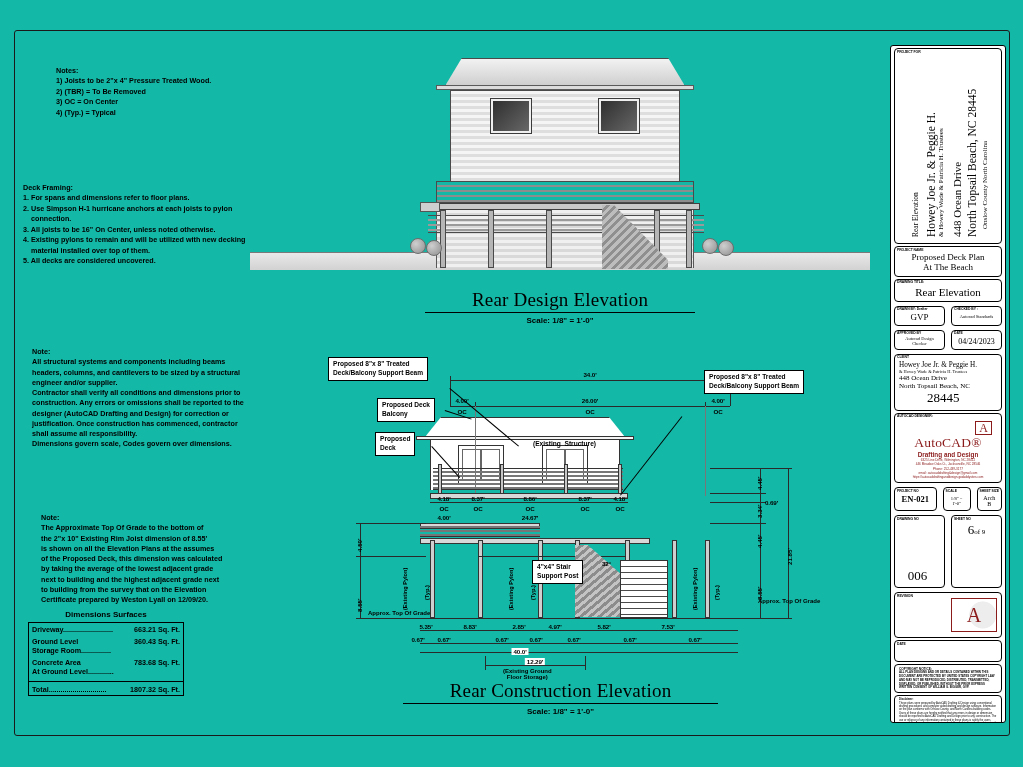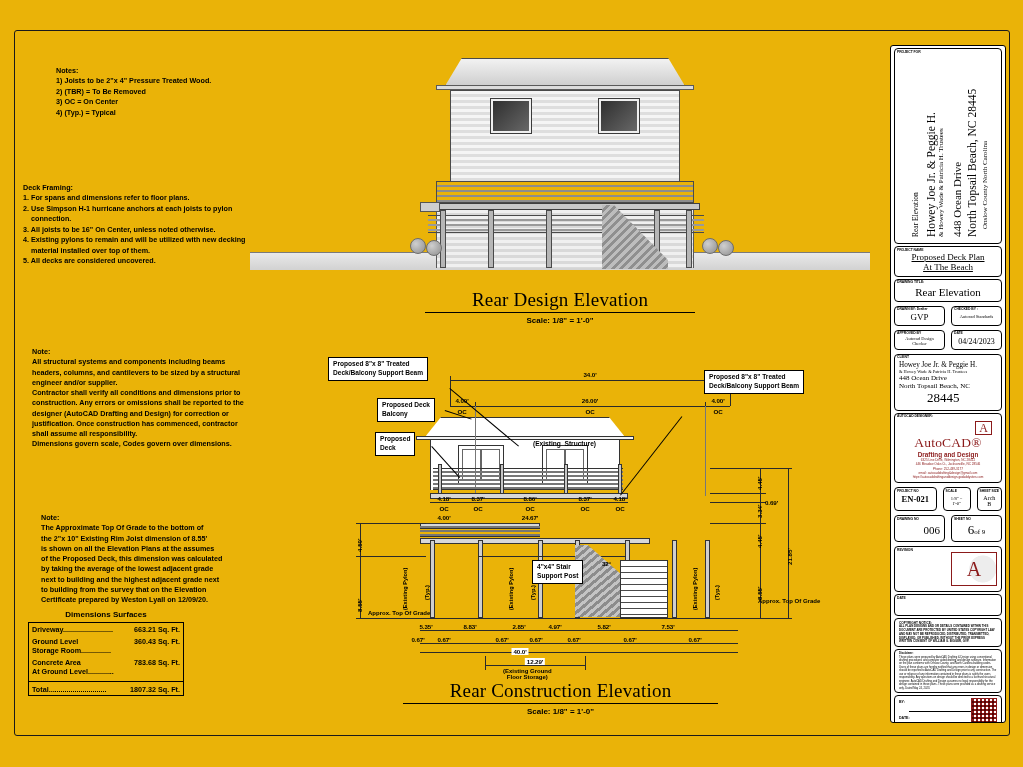--- a/index.html
+++ b/index.html
@@ -6,21 +6,21 @@
   html, body {
     margin: 0; padding: 0;
     width: 1023px; height: 767px;
     background: #ffffff;
     font-family: "Liberation Sans", sans-serif;
     overflow: hidden;
   }
   #sheet {
     position: relative;
     width: 1023px; height: 767px;
-    background: #eab308;
+    background: #14b8a6;
   }
   
   .sheet-border {
     position: absolute;
     left: 14px; top: 30px;
     width: 996px; height: 706px;
     border: 1.5px solid #1a1a1a;
     border-radius: 3px;
   }
   
@@ -238,21 +238,21 @@
   #tb-projectfor { height: 196px; }
   .rot-wrap {
     position: absolute; left: 0; top: 0; width: 100%; height: 100%;
   }
   .rot-text {
     position: absolute; transform-origin: left top;
     transform: rotate(-90deg);
     font-family: "Liberation Serif", serif; color: #000; white-space: nowrap;
   }
   .tb-serif { font-family: "Liberation Serif", serif; }
-  .tb-l2 { font-size: 8px; line-height: 1.15; text-decoration: underline; }
+  .tb-l2 { font-size: 8px; line-height: 1.15; }
   .tb-row { display: flex; }
   .tb-row > .tb-cell { flex: 1; }
 
   .autocad-logo-box {
     display: inline-block; border: 1.3px solid #8b1a1a;
     padding: 0px 3px; font-family: "Liberation Serif", serif;
     font-size: 12px; color: #8b1a1a; line-height: 1.05;
   }
   .acad-word {
     font-family: "Liberation Serif", serif; font-size: 13.5px;
@@ -625,21 +625,21 @@
       </div>
       <div class="tb-cell" style="flex:.72">
         <span class="tb-tag">SHEET SIZE</span>
         <div class="tb-body tb-serif" style="font-size:6px;padding-top:7px;">Arch B</div>
       </div>
     </div>
 
     <div class="tb-row">
       <div class="tb-cell">
         <span class="tb-tag">DRAWING NO</span>
-        <div class="tb-body tb-serif" style="font-size:11px;text-align:right;padding:8px 4px 3px 0;">006</div>
+        <div class="tb-body tb-serif" style="font-size:13px;padding:8px 4px 3px 0;margin-top:44px;">006</div>
       </div>
       <div class="tb-cell">
         <span class="tb-tag">SHEET NO</span>
         <div class="tb-body tb-serif" style="padding-top:4px;">
           <span style="font-size:13px;">6</span><span style="font-size:7px;">of 9</span>
         </div>
       </div>
     </div>
 
     <div class="tb-cell" style="height:46px">

